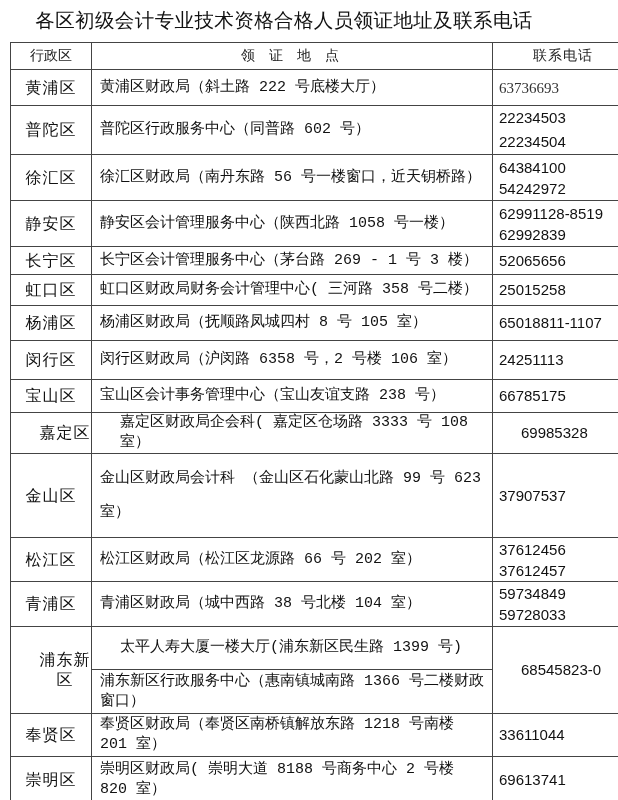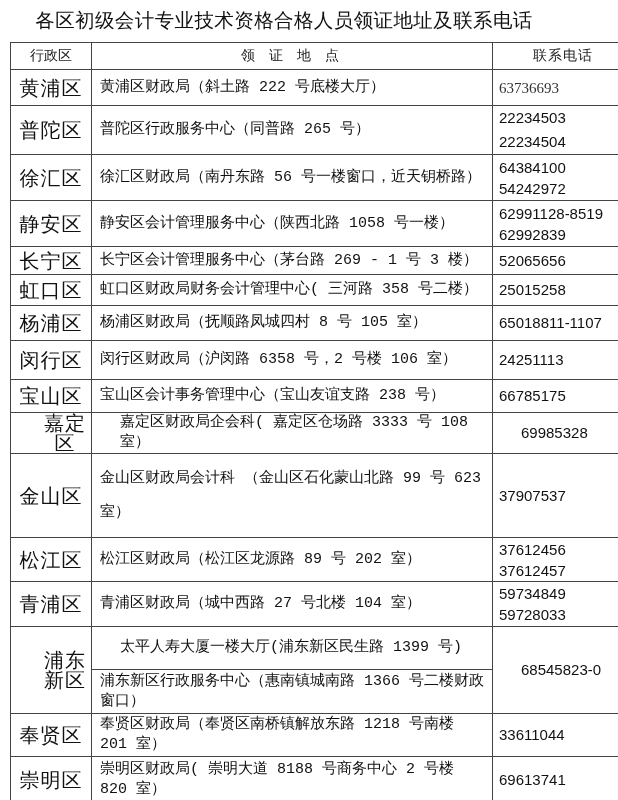--- a/index.html
+++ b/index.html
@@ -28,21 +28,21 @@
   table { border-right: 1.5px solid #9a9a9a; border-left: 1.5px solid #666; border-bottom: 1.5px solid #666; border-top: 1.5px solid #777;}
   th {
     font-family: Liberation Serif, serif;
     font-size: 14px; color: #222;
   }
   .c1 { width: 80px; text-align: center; }
   .c2 { width: 382px; text-align: left; padding-left: 8px; padding-right: 4px; }
   .c3 { width: 128px; text-align: left; padding-left: 6px; }
   th.c2 { text-align: center; letter-spacing: 14px; padding-left: 14px; }
   th.c3 { text-align: center; letter-spacing: 1px; }
-  .dist { font-size: 20px; letter-spacing: 1px; }
+  .dist { font-size: 16px; letter-spacing: 1px; }
   .addr { font-family: Liberation Mono, monospace; font-size: 15px; }
   .phone { font-family: "Liberation Sans", sans-serif; font-size: 15px; line-height: 24px; }
   .phone.serif { font-family: "Liberation Serif", serif; color: #333; font-size: 15px;}
   .spaced { line-height: 34px; }
   .grayline td { border-top-color: #8c8c8c; padding-left: 28px; }
 </style>
 </head>
 <body>
 
 <div class="title">各区初级会计专业技术资格合格人员领证地址及联系电话</div>
@@ -56,21 +56,21 @@
     </tr>
   </thead>
   <tbody>
     <tr style="height:36px">
       <td class="c1 dist">黄浦区</td>
       <td class="c2 addr">黄浦区财政局（斜土路 222 号底楼大厅）</td>
       <td class="c3 phone serif">63736693</td>
     </tr>
     <tr style="height:47px">
       <td class="c1 dist">普陀区</td>
-      <td class="c2 addr">普陀区行政服务中心（同普路 265 号）</td>
+      <td class="c2 addr">普陀区行政服务中心（同普路 602 号）</td>
       <td class="c3 phone">
         <div>22234503</div>
         <div>22234504</div>
       </td>
     </tr>
     <tr style="height:46px">
       <td class="c1 dist">徐汇区</td>
       <td class="c2 addr">徐汇区财政局（南丹东路 56 号一楼窗口，近天钥桥路）</td>
       <td class="c3 phone">
         <div style="line-height:21px">64384100</div>
@@ -115,29 +115,29 @@
       <td class="c2 addr">嘉定区财政局企会科( 嘉定区仓场路 3333 号 108 室）</td>
       <td class="c3 phone">69985328</td>
     </tr>
     <tr style="height:84px">
       <td class="c1 dist">金山区</td>
       <td class="c2 addr spaced">金山区财政局会计科 （金山区石化蒙山北路 99 号 623 室）</td>
       <td class="c3 phone">37907537</td>
     </tr>
     <tr style="height:44px">
       <td class="c1 dist">松江区</td>
-      <td class="c2 addr">松江区财政局（松江区龙源路 89 号 202 室）</td>
+      <td class="c2 addr">松江区财政局（松江区龙源路 66 号 202 室）</td>
       <td class="c3 phone">
         <div style="line-height:21px">37612456</div>
         <div style="line-height:21px">37612457</div>
       </td>
     </tr>
     <tr style="height:45px">
       <td class="c1 dist">青浦区</td>
-      <td class="c2 addr">青浦区财政局（城中西路 27 号北楼 104 室）</td>
+      <td class="c2 addr">青浦区财政局（城中西路 38 号北楼 104 室）</td>
       <td class="c3 phone">
         <div style="line-height:21px">59734849</div>
         <div style="line-height:21px">59728033</div>
       </td>
     </tr>
     <tr style="height:43px" class="grayline">
       <td class="c1 dist" rowspan="2">浦东新区</td>
       <td class="c2 addr">太平人寿大厦一楼大厅(浦东新区民生路 1399 号)</td>
       <td class="c3 phone" rowspan="2">68545823-0</td>
     </tr>

